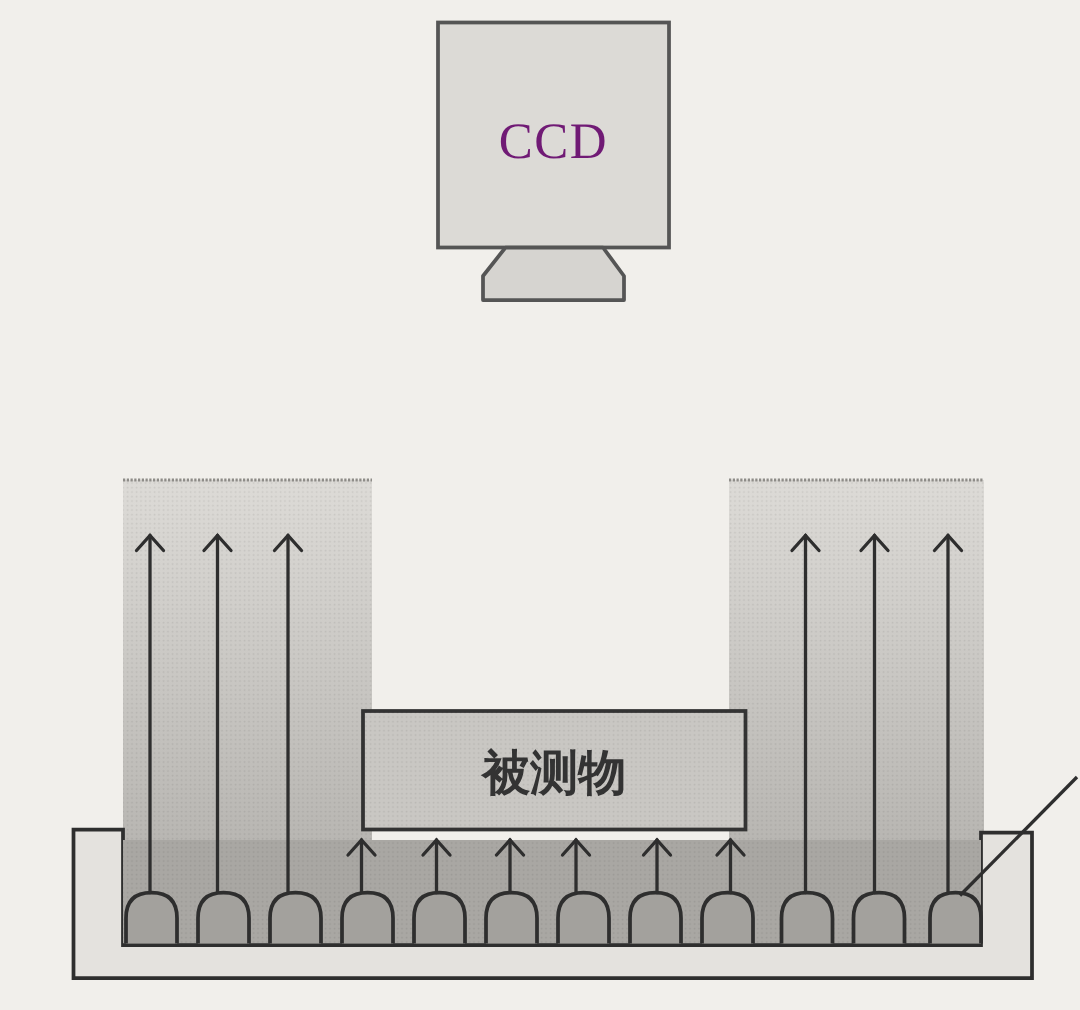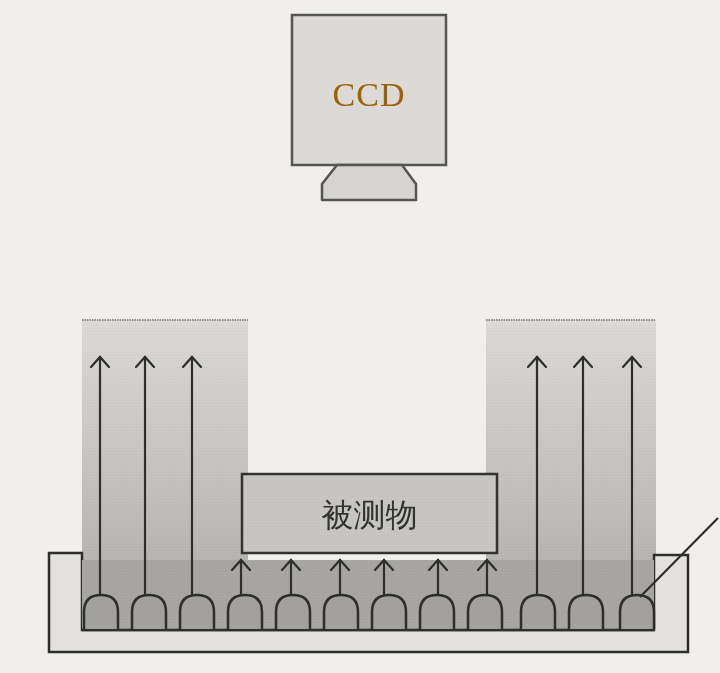--- a/index.html
+++ b/index.html
@@ -4,27 +4,27 @@
 <style>
   html, body { margin: 0; padding: 0; }
   body {
     width: 720px; height: 673px; overflow: hidden;
     background: #f1efeb;
     font-family: "Liberation Serif", "DejaVu Serif", serif;
   }
   #stage { position: relative; width: 720px; height: 673px; }
   svg { position: absolute; left: 0; top: 0; }
   .label {
-    position: absolute; text-align: center; color: #a16207;
+    position: absolute; text-align: center; color: #701a75;
     font-family: "Liberation Serif", "DejaVu Serif", serif;
   }
   #ccd-label { left: 292px; top: 76px; width: 154px; font-size: 34px; letter-spacing: 1px; }
   #object-label {
     left: 242px; top: 494px; width: 255px; font-size: 32px;
-    font-family: "DejaVu Sans", "Liberation Sans", sans-serif; font-weight: 400; color: #333;
+    font-family: "DejaVu Sans", "Liberation Sans", sans-serif; font-weight: 700; color: #333;
   }
 </style>
 </head>
 <body>
 
 <div id="stage">
   <svg width="720" height="673" viewBox="0 0 720 673">
     <defs>
       <linearGradient id="colGrad" x1="0" y1="0" x2="0" y2="1">
         <stop offset="0" stop-color="#dddbd7"></stop>

